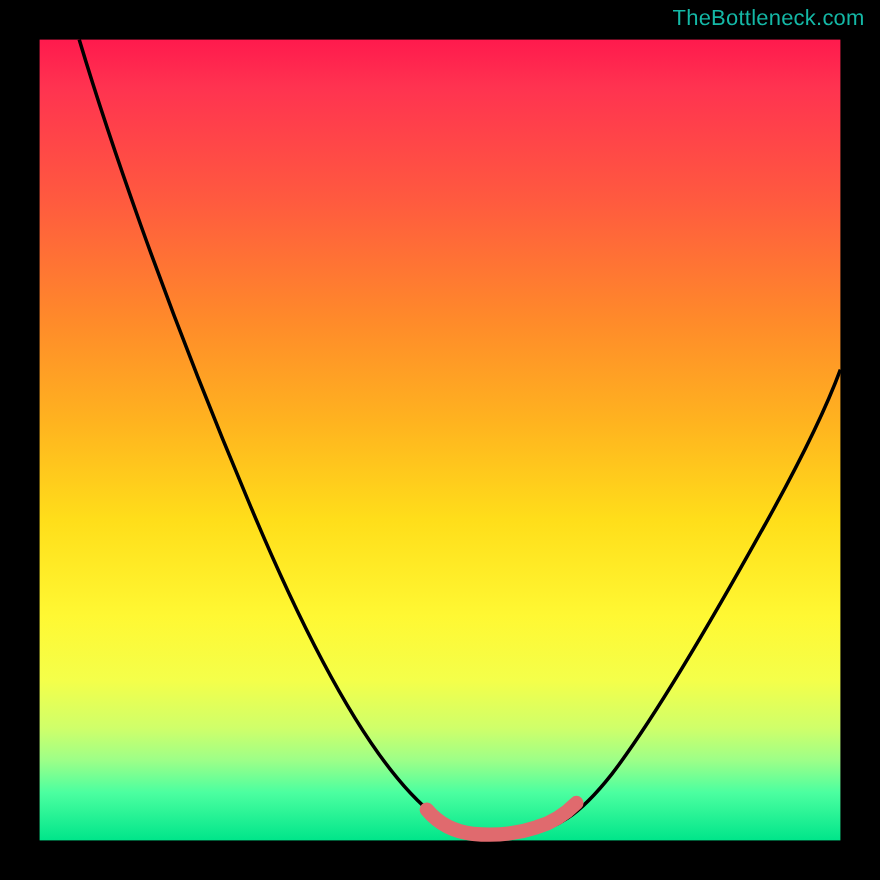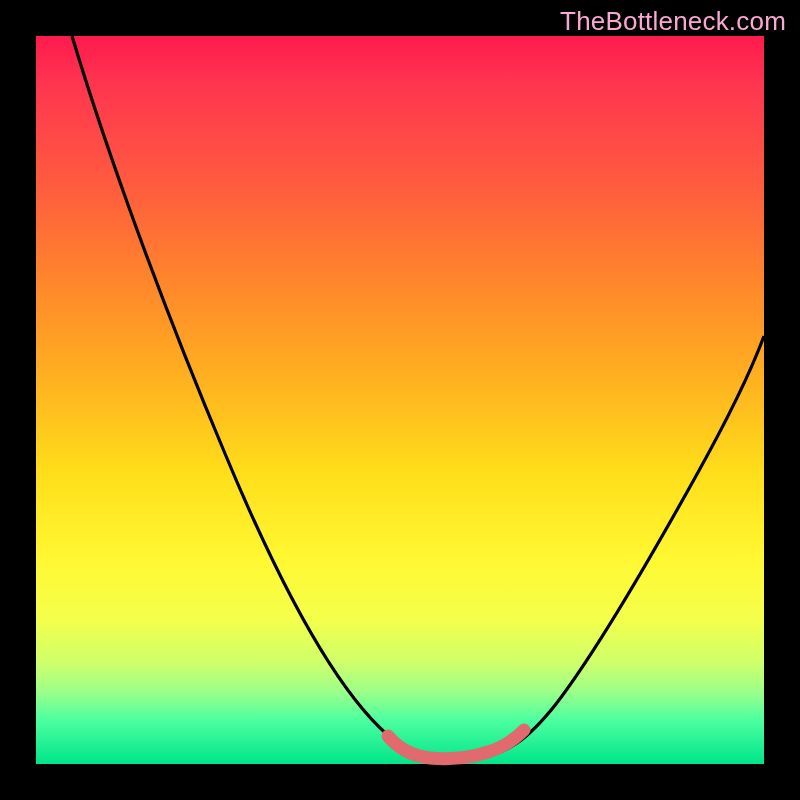--- a/index.html
+++ b/index.html
@@ -36,22 +36,22 @@
       #cfff6a 86%,
       #9dff88 90%,
       #4cffa0 94%,
       #00e58a 100%
     );
   }
   .watermark {
     position: absolute;
     top: 6px;
     right: 14px;
-    color: #f9a8d4;
-    font-size: 26px;
+    color: #14b8a6;
+    font-size: 20px;
     letter-spacing: 0.2px;
     font-weight: 400;
     user-select: none;
   }
   svg.curve {
     position: absolute;
     left: 0;
     top: 0;
     width: 728px;
     height: 728px;

